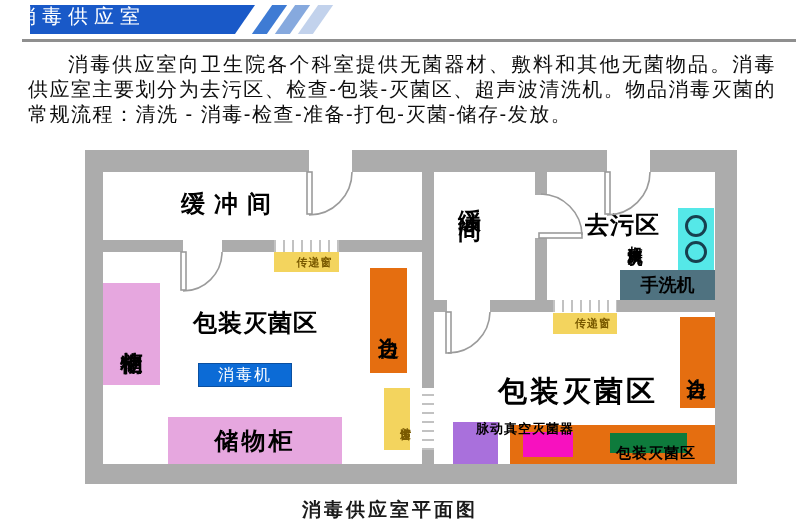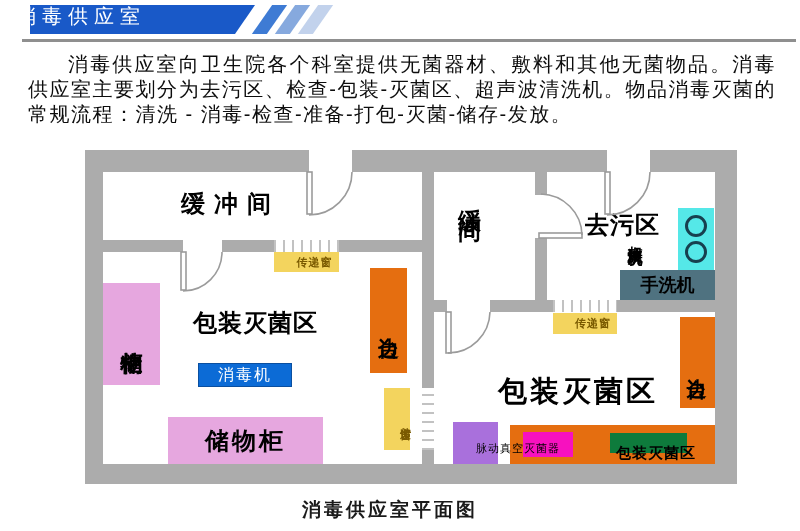--- a/index.html
+++ b/index.html
@@ -72,39 +72,39 @@
 
   <div class="wall" style="left:450px;top:22px;width:12px;height:23px;"></div>
   <div class="wall" style="left:450px;top:88px;width:12px;height:74px;"></div>
 
   <div class="wall" style="left:349px;top:150px;width:13px;height:12px;"></div>
   <div class="wall" style="left:405px;top:150px;width:63px;height:12px;"></div>
   <div class="hatch-v" style="left:468px;top:150px;width:64px;height:12px;"></div>
   <div class="wall" style="left:532px;top:150px;width:98px;height:12px;"></div>
 
   <div class="eq cabinet vtext" style="left:18px;top:133px;width:57px;height:102px;font-size:22px;font-weight:600;">储物柜</div>
-  <div class="eq cabinet" style="left:83px;top:267px;width:155px;height:47px;font-size:24px;font-weight:600;letter-spacing:3px;">储物柜</div>
+  <div class="eq cabinet" style="left:83px;top:267px;width:174px;height:47px;font-size:24px;font-weight:600;letter-spacing:3px;">储物柜</div>
   <div class="eq orange vtext" style="left:285px;top:118px;width:37px;height:105px;font-size:21px;font-weight:600;">边台</div>
   <div class="eq" style="left:113px;top:213px;width:94px;height:24px;background:var(--disinfector);border:1px solid #0a4fa0;color:#fff;font-size:16px;font-weight:normal;letter-spacing:2px;">消毒机</div>
   <div class="eq passwin" style="left:189px;top:102px;width:65px;height:20px;">传递窗</div>
   <div class="eq passwin vtext" style="left:299px;top:238px;width:26px;height:62px;">传递窗</div>
 
   <div class="eq" style="left:593px;top:58px;width:36px;height:62px;background:var(--sink);flex-direction:column;gap:4px;">
     <span style="width:22px;height:22px;border:3px solid #17404f;border-radius:50%;"></span>
     <span style="width:22px;height:22px;border:3px solid #17404f;border-radius:50%;"></span>
   </div>
   <div class="eq" style="left:535px;top:120px;width:95px;height:30px;background:var(--handwasher);font-size:18px;font-weight:600;">手洗机</div>
   <div class="room-label vtext" style="left:541px;top:84px;width:18px;height:150px;font-size:15px;letter-spacing:1px;z-index:5;">超声波清洗机</div>
   <div class="eq passwin" style="left:468px;top:163px;width:64px;height:21px;">传递窗</div>
   <div class="eq orange vtext" style="left:595px;top:167px;width:35px;height:91px;font-size:20px;font-weight:600;">边台</div>
   <div class="abs orange" style="left:425px;top:275px;width:205px;height:39px;"></div>
   <div class="abs" style="left:368px;top:272px;width:45px;height:42px;background:var(--autoclave);"></div>
   <div class="abs" style="left:438px;top:282px;width:50px;height:25px;background:var(--magenta);"></div>
   <div class="abs" style="left:525px;top:283px;width:77px;height:20px;background:var(--green);"></div>
-  <div class="room-label" style="left:391px;top:291px;font-size:11px;font-weight:400;letter-spacing:1px;">脉动真空灭菌器</div>
+  <div class="room-label" style="left:391px;top:270px;font-size:13px;font-weight:700;letter-spacing:1px;">脉动真空灭菌器</div>
   <div class="room-label" style="left:531px;top:294px;font-size:15px;font-weight:600;letter-spacing:1px;">包装灭菌区</div>
 
   <div class="room-label" style="left:96px;top:38px;font-size:24px;letter-spacing:9px;">缓冲间</div>
   <div class="room-label vtext" style="left:369px;top:40px;width:32px;height:120px;font-size:23px;letter-spacing:5px;">缓冲间</div>
   <div class="room-label" style="left:500px;top:59px;font-size:24px;letter-spacing:1px;">去污区</div>
   <div class="room-label" style="left:108px;top:157px;font-size:24px;letter-spacing:1px;">包装灭菌区</div>
   <div class="room-label" style="left:413px;top:206px;font-size:29px;letter-spacing:3px;margin-top:16px;">包装灭菌区</div>
 
   <svg class="doors" width="652" height="334" viewBox="0 0 652 334">
     <g stroke="#9b9b9b" fill="none" stroke-width="1.6">

